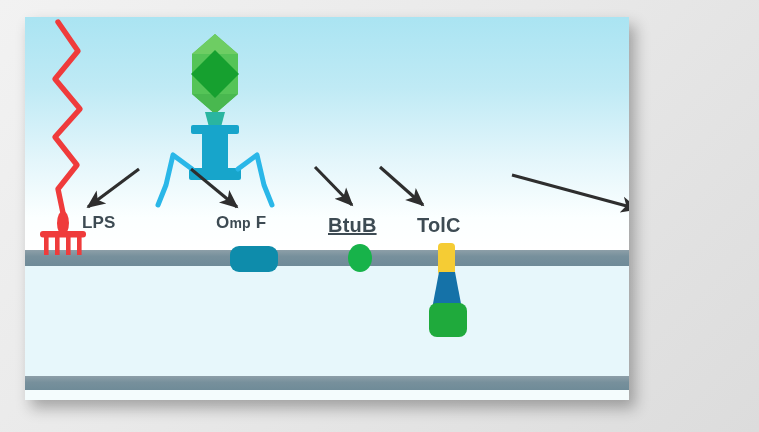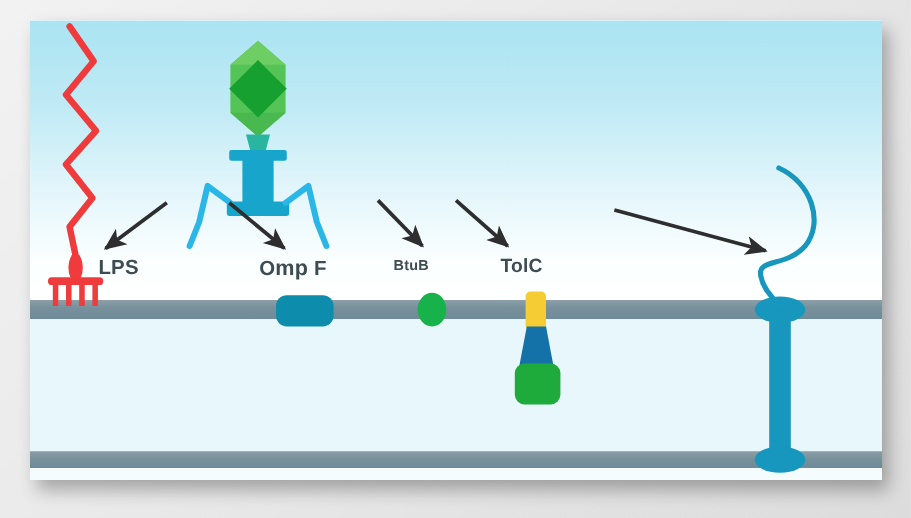--- a/index.html
+++ b/index.html
@@ -4,21 +4,21 @@
 <style>
   html,body{margin:0;padding:0;}
   body{
     width:759px;height:432px;overflow:hidden;
     background:#efefef;
     font-family:"Liberation Sans", sans-serif;
   }
   #stage{position:relative;width:759px;height:432px;
     background:linear-gradient(135deg,#f2f2f2 0%,#e9e9e9 45%,#dcdcdc 100%);}
   #panel{
-    position:absolute;left:25px;top:17px;width:710px;height:383px;
+    position:absolute;left:25px;top:17px;width:604px;height:383px;
     background:#ffffff;
     box-shadow:6px 8px 14px rgba(0,0,0,0.30);
     overflow:hidden;
   }
   
   .extracell{position:absolute;left:0;top:0;width:710px;height:233px;
     background:linear-gradient(to bottom,#aae4f2 0%,#bfeaf5 30%,#e4f6fb 62%,#fbffff 86%,#ffffff 100%);}
   
   .outer-mem{position:absolute;left:0;top:233px;width:710px;height:16px;
     background:linear-gradient(to bottom,#8d9fa8 0%,#77909c 40%,#6f8b98 100%);}
@@ -26,23 +26,23 @@
   .inner-mem{position:absolute;left:0;top:359px;width:710px;height:14px;
     background:linear-gradient(to bottom,#8d9fa8 0%,#77909c 45%,#6f8b98 100%);}
   .cytoplasm{position:absolute;left:0;top:373px;width:710px;height:10px;background:#f4fcfd;}
 
   svg.layer{position:absolute;left:0;top:0;width:710px;height:383px;overflow:visible;}
 
   .lbl{position:absolute;color:#3d4b53;font-weight:bold;white-space:nowrap;
     font-family:"Liberation Sans", sans-serif;letter-spacing:.2px;}
   .lbl-lps{left:57px;top:196px;font-size:17px;}
   .lbl-ompf{left:191px;top:196px;font-size:17px;}
-  .lbl-ompf .sm{font-size:18px;}
-  .lbl-btub{left:303px;top:197px;font-size:12px;}
-  .lbl-tolc{left:392px;top:197px;font-size:16px;}
+  .lbl-ompf .sm{font-size:14px;}
+  .lbl-btub{left:303px;top:197px;font-size:20px;text-decoration:underline;}
+  .lbl-tolc{left:392px;top:197px;font-size:20px;}
   .lbl-flag{left:466px;top:198px;font-size:15px;}
 </style>
 </head>
 <body>
 
 <div id="stage">
   <div id="panel">
 
     <div class="extracell"></div>
     <div class="outer-mem"></div>

